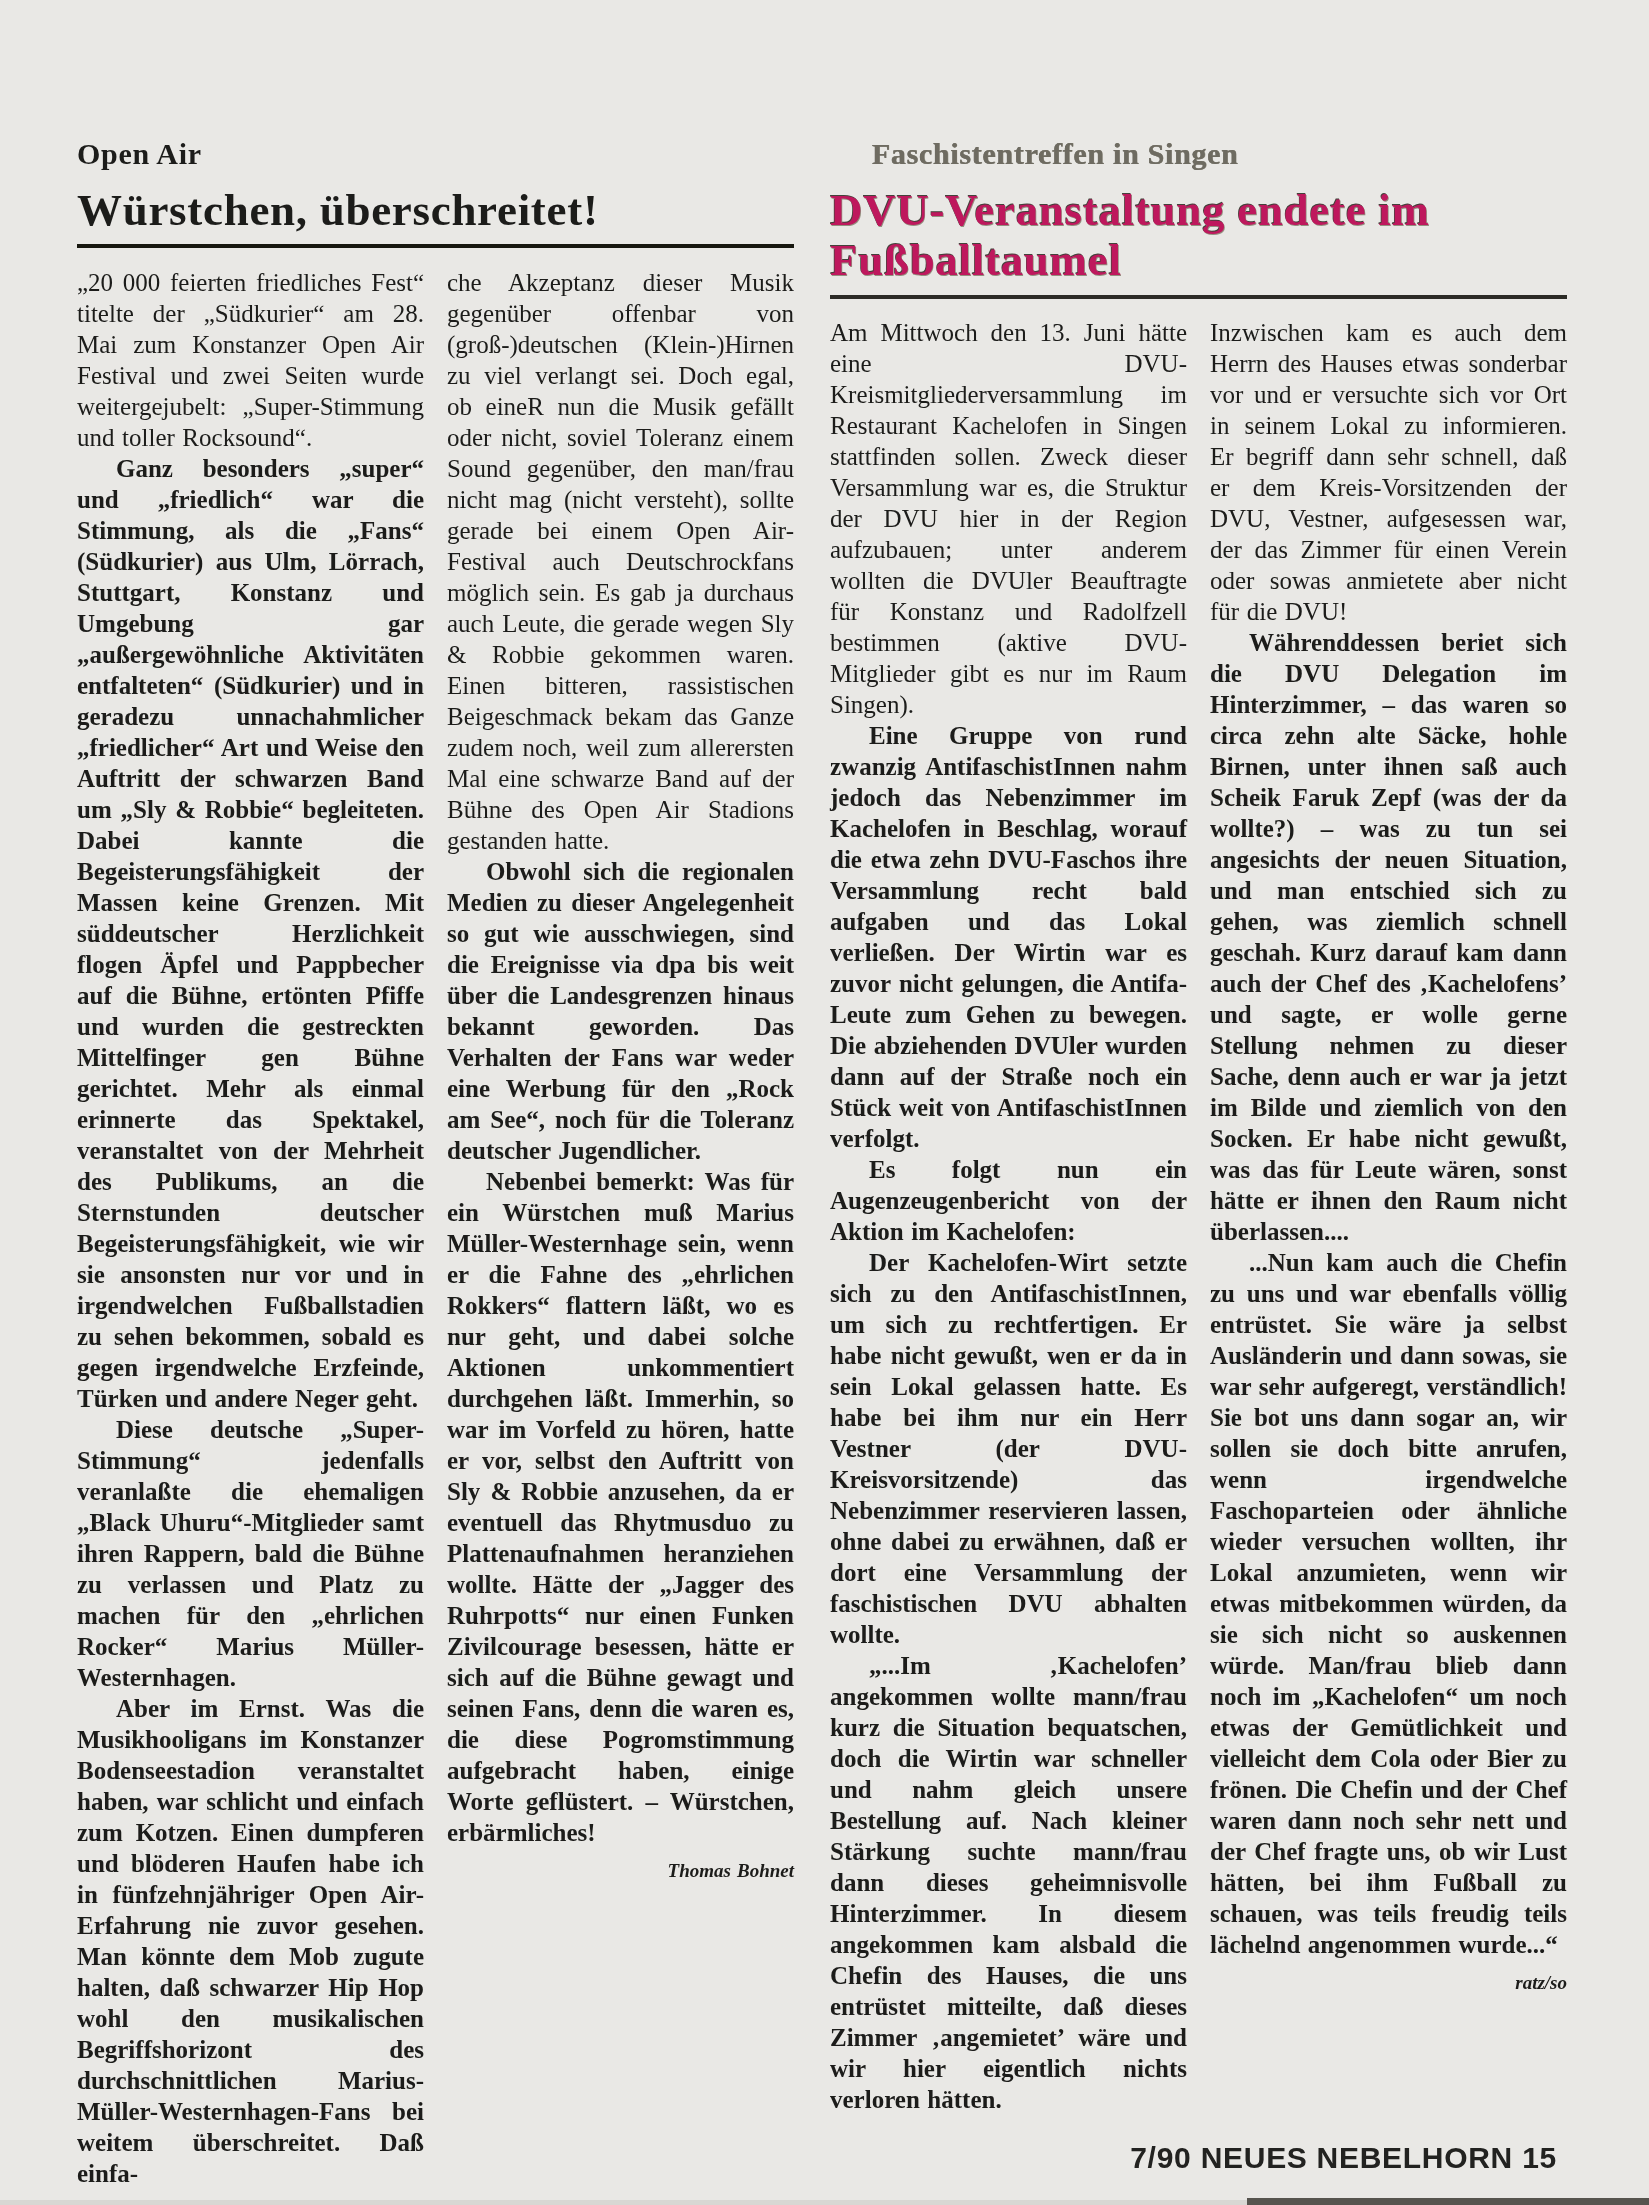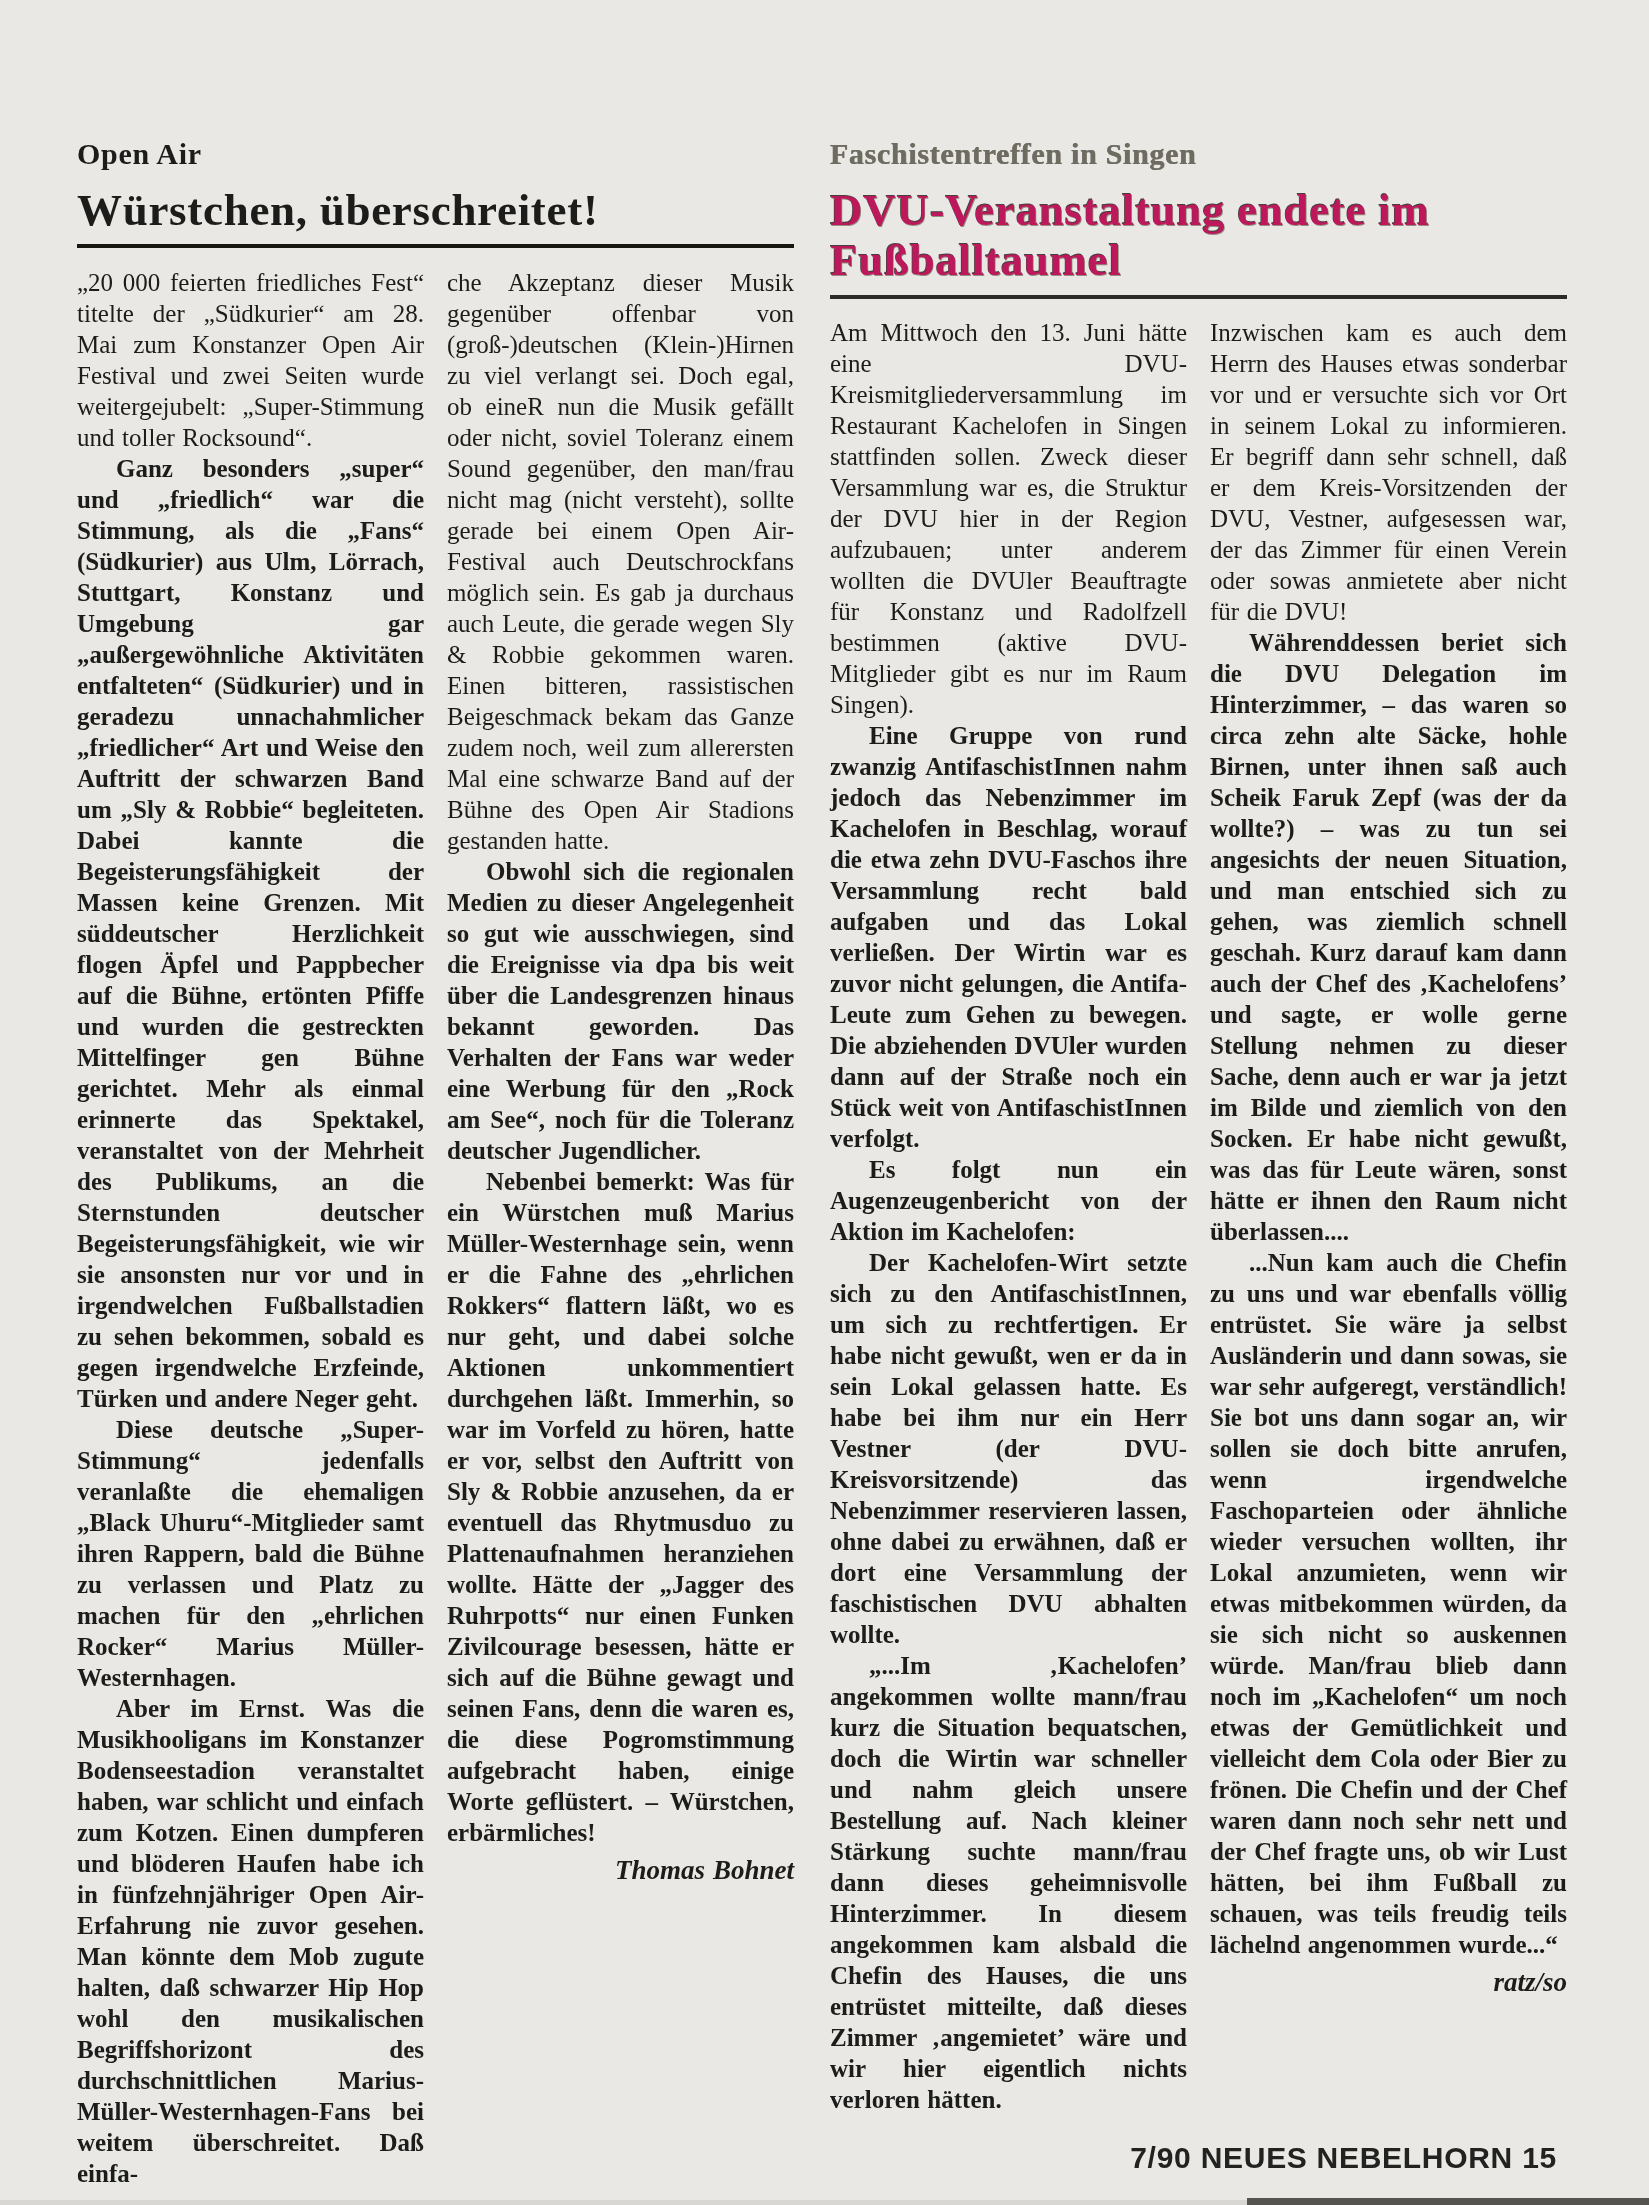--- a/index.html
+++ b/index.html
@@ -16,20 +16,21 @@
   .article-left  { left: 77px; top: 137px; width: 717px; }
   .article-right { left: 830px; top: 137px; width: 737px; }
 
   .kicker {
     font-size: 30px; font-weight: bold; letter-spacing: 0.7px;
     line-height: 1.1;
   }
   .article-right .kicker {
     color: #6e6b61;
     text-shadow: 0.3px 0.3px 0 #a9a69c, -0.3px -0.3px 0 #55524a;
+    margin-left: 42px;
   }
   .headline {
     font-size: 45px; font-weight: bold;
     margin: 14.7px 0 0 0; line-height: 1.12; letter-spacing: 0.7px;
   }
   .article-right .headline {
     color: #be185d;
     text-shadow: 0.7px 0.7px 0 #93907f, -0.7px -0.7px 0 #44423b;
   }
   .rule { height: 4px; background: #17170f; margin-top: 9.3px; }
@@ -40,21 +41,21 @@
     flex: 1;
     font-size: 25px; line-height: 31px;
     text-align: justify;
     hyphens: auto; -webkit-hyphens: auto;
     word-spacing: 1.3px;
   }
   .para { margin: 0; }
   .para.indent { text-indent: 39px; font-weight: bold; }
   .para.author {
     text-align: right; font-weight: bold; font-style: italic;
-    margin-top: 6.7px; font-size: 27px;
+    margin-top: 6.7px; font-size: 19px;
   }
 
   .footer {
     position: absolute; top: 2101px; right: 93px;
     font-family: "Liberation Sans", sans-serif;
     font-weight: bold; font-size: 30px; letter-spacing: 0.7px;
     color: #222220; white-space: nowrap; margin-top: 40px;
   }
   .footer .sep { display: inline-block; width: 9.3px; }
 

